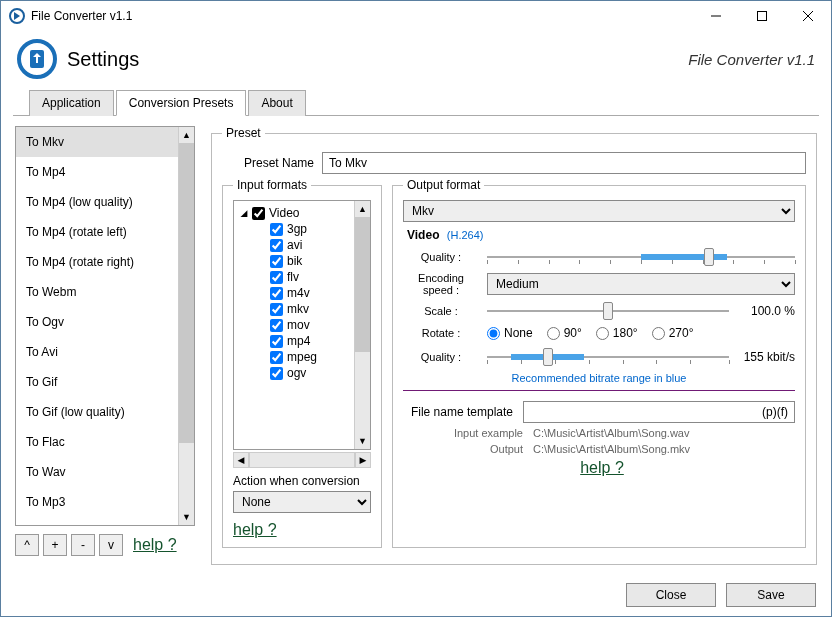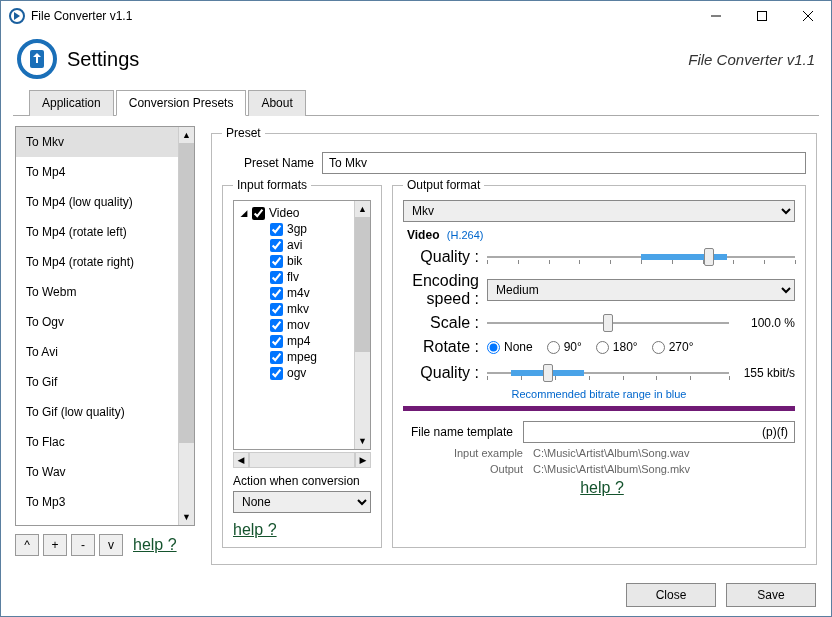--- a/index.html
+++ b/index.html
@@ -22,21 +22,21 @@
 .presetitem{padding:8px 10px;border-bottom:0;font-size:12px}
 .presetitem.selected{background:#e0e0e0}
 .listbtns{display:flex;gap:4px;margin-top:8px;align-items:center}
 .sqbtn{width:24px;height:22px;border:1px solid #999;background:#efefef;display:flex;align-items:center;justify-content:center;font-size:12px}
 .helplink{color:#14532d;text-decoration:underline;margin-left:6px;font-size:16px}
 fieldset{border:1px solid #bbb;padding:8px 10px;margin-bottom:8px}
 legend{padding:0 4px;font-size:12px}
 .rightcol{flex:1;min-width:0}
 .row{display:flex;align-items:center;margin:4px 0}
 .lbl{width:100px;text-align:right;padding-right:8px;font-size:12px}
-.lbl2{width:84px;text-align:right;padding-right:8px;font-size:16px}
+.lbl2{width:84px;text-align:center;padding-right:8px;font-size:11px}
 input[type=text]{border:1px solid #888;padding:3px 6px;font-size:12px;height:22px}
 .presetname{flex:1}
 .midrow{display:flex;gap:10px}
 .inputfmts{width:160px}
 .tree{border:1px solid #999;height:250px;overflow:auto;background:#fff;padding:4px;position:relative}
 .treerow{display:flex;align-items:center;padding:1px 0;font-size:12px}
 .treerow .exp{width:12px;height:12px;display:flex;align-items:center;justify-content:center;font-size:9px;margin-right:2px}
 .treerow input[type=checkbox]{margin-right:4px}
 .treerow.child{padding-left:32px}
 .hscroll{display:flex;margin-top:2px}
@@ -298,21 +298,21 @@
                     <span style="left:70%"></span>
                     <span style="left:84%"></span>
                     <span style="left:100%"></span>
                   </div>
               </div>
               <div class="val">155 kbit/s</div>
             </div>
             <div class="recnote">Recommended bitrate range in blue</div>
           </div>
 
-          <div style="border-top:5px solid #701a75;margin-top:6px;padding-top:6px">
+          <div style="border-top:1px solid #701a75;margin-top:6px;padding-top:6px">
             <div class="row">
                 <div style="width:120px;text-align:right;padding-right:10px;font-size:12px">File name template</div>
                 <input type="text" style="flex: 1 1 0%; text-align: right;" value="(p)(f)">
               </div>
             <div class="examples">
               <div class="row">
                   <div class="lbl3">Input example</div>
                   <div class="val3">C:\Music\Artist\Album\Song.wav</div>
                 </div>
               <div class="row">

